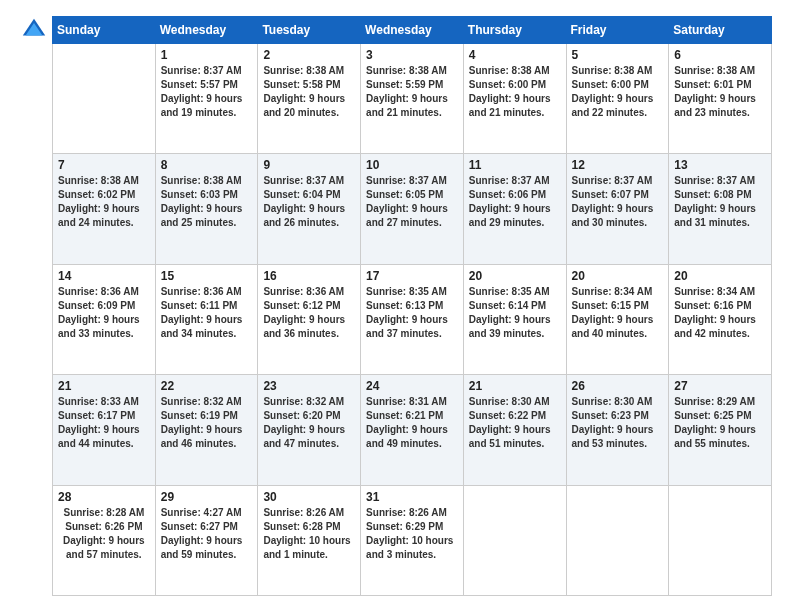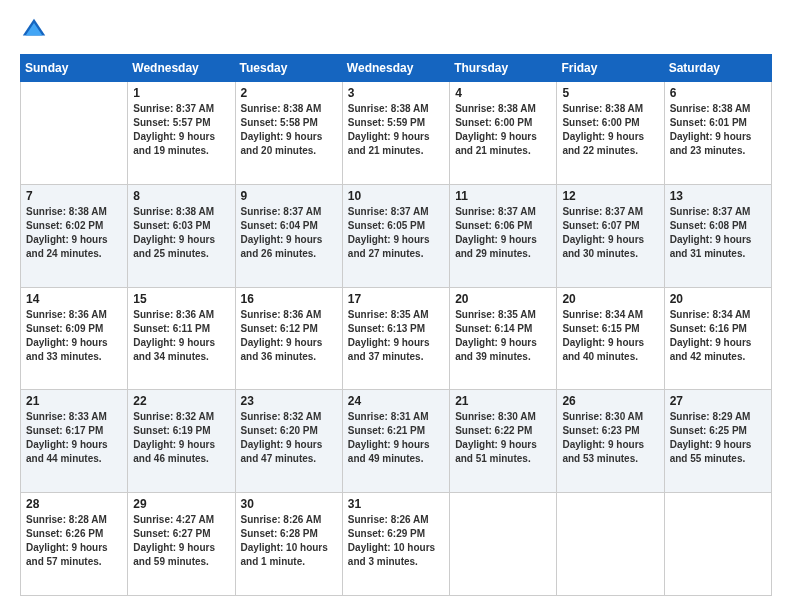--- a/index.html
+++ b/index.html
@@ -8,21 +8,21 @@
       height: 612px;
       font-family: Arial, sans-serif;
       background: #fff;
       overflow: hidden;
     }
     .page {
       width: 792px;
       height: 612px;
       padding: 16px 20px 16px 20px;
       display: flex;
-      flex-direction: column;
+      flex-direction: row;
     }
     .header {
       display: flex;
       justify-content: space-between;
       align-items: flex-start;
       margin-bottom: 10px;
     }
     .logo {
       display: flex;
       align-items: center;
@@ -329,21 +329,21 @@
             <div class="day-number">27</div>
             <div class="day-info" style="white-space: pre-line;">Sunrise: 8:29 AM
 Sunset: 6:25 PM
 Daylight: 9 hours
 and 55 minutes.</div>
           </td>
         </tr>
         <tr>
           <td>
             <div class="day-number">28</div>
-            <div class="day-info" style="white-space: pre-line;">Sunrise: 8:28 AM
+            <div class="day-info" style="white-space: pre-line; text-align: center;">Sunrise: 8:28 AM
 Sunset: 6:26 PM
 Daylight: 9 hours
 and 57 minutes.</div>
           </td>
           <td>
             <div class="day-number">29</div>
             <div class="day-info" style="white-space: pre-line;">Sunrise: 4:27 AM
 Sunset: 6:27 PM
 Daylight: 9 hours
 and 59 minutes.</div>

